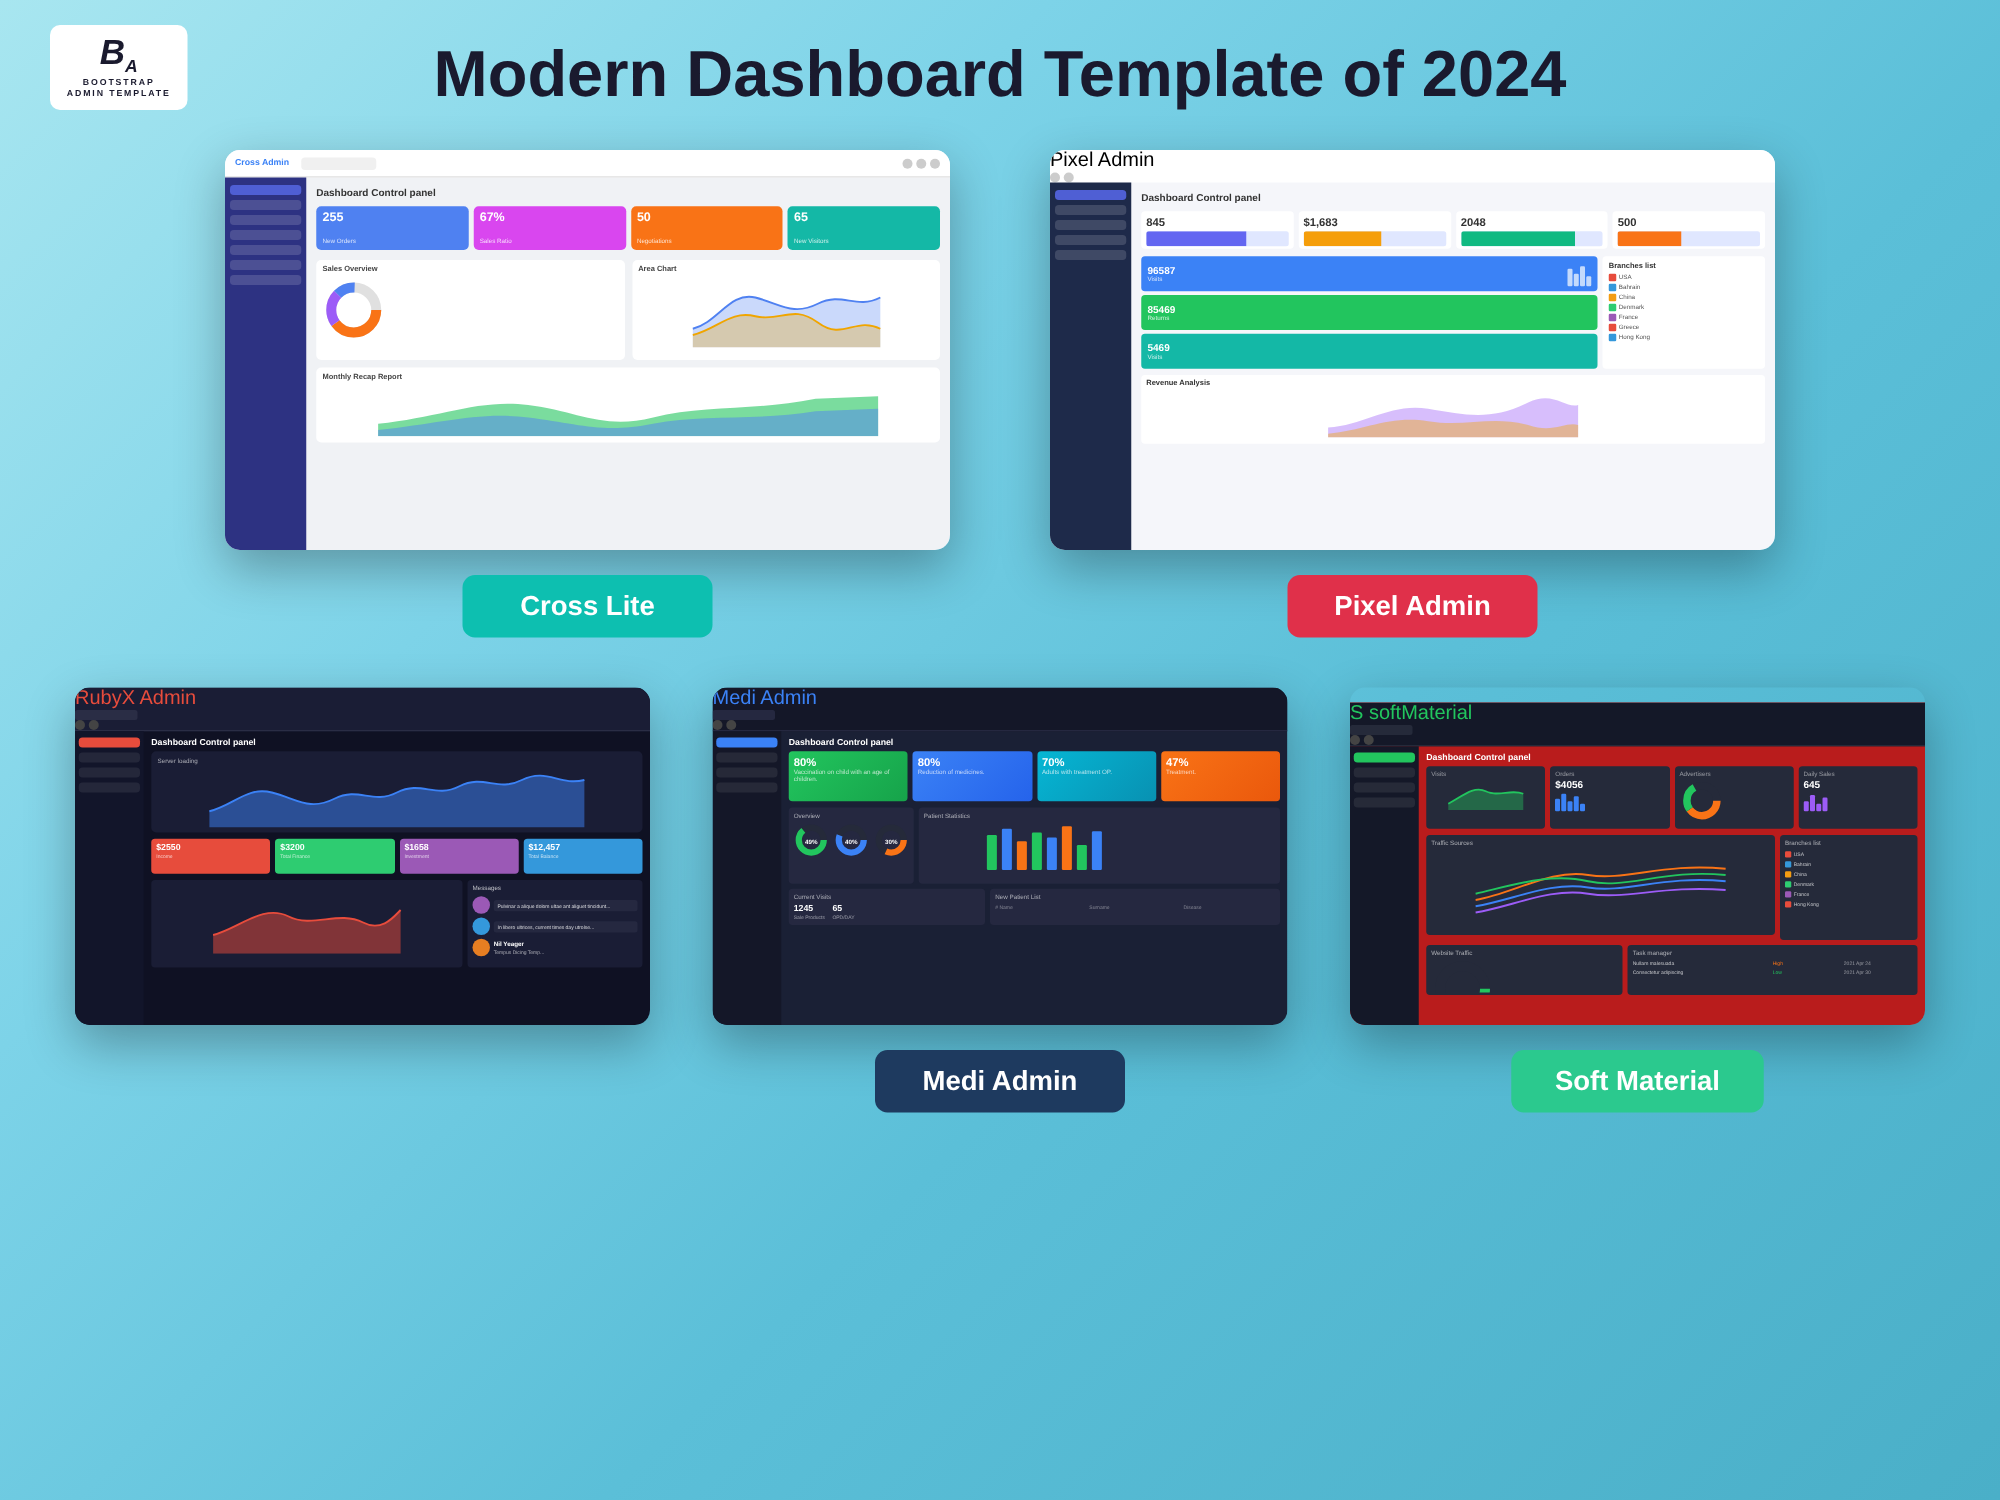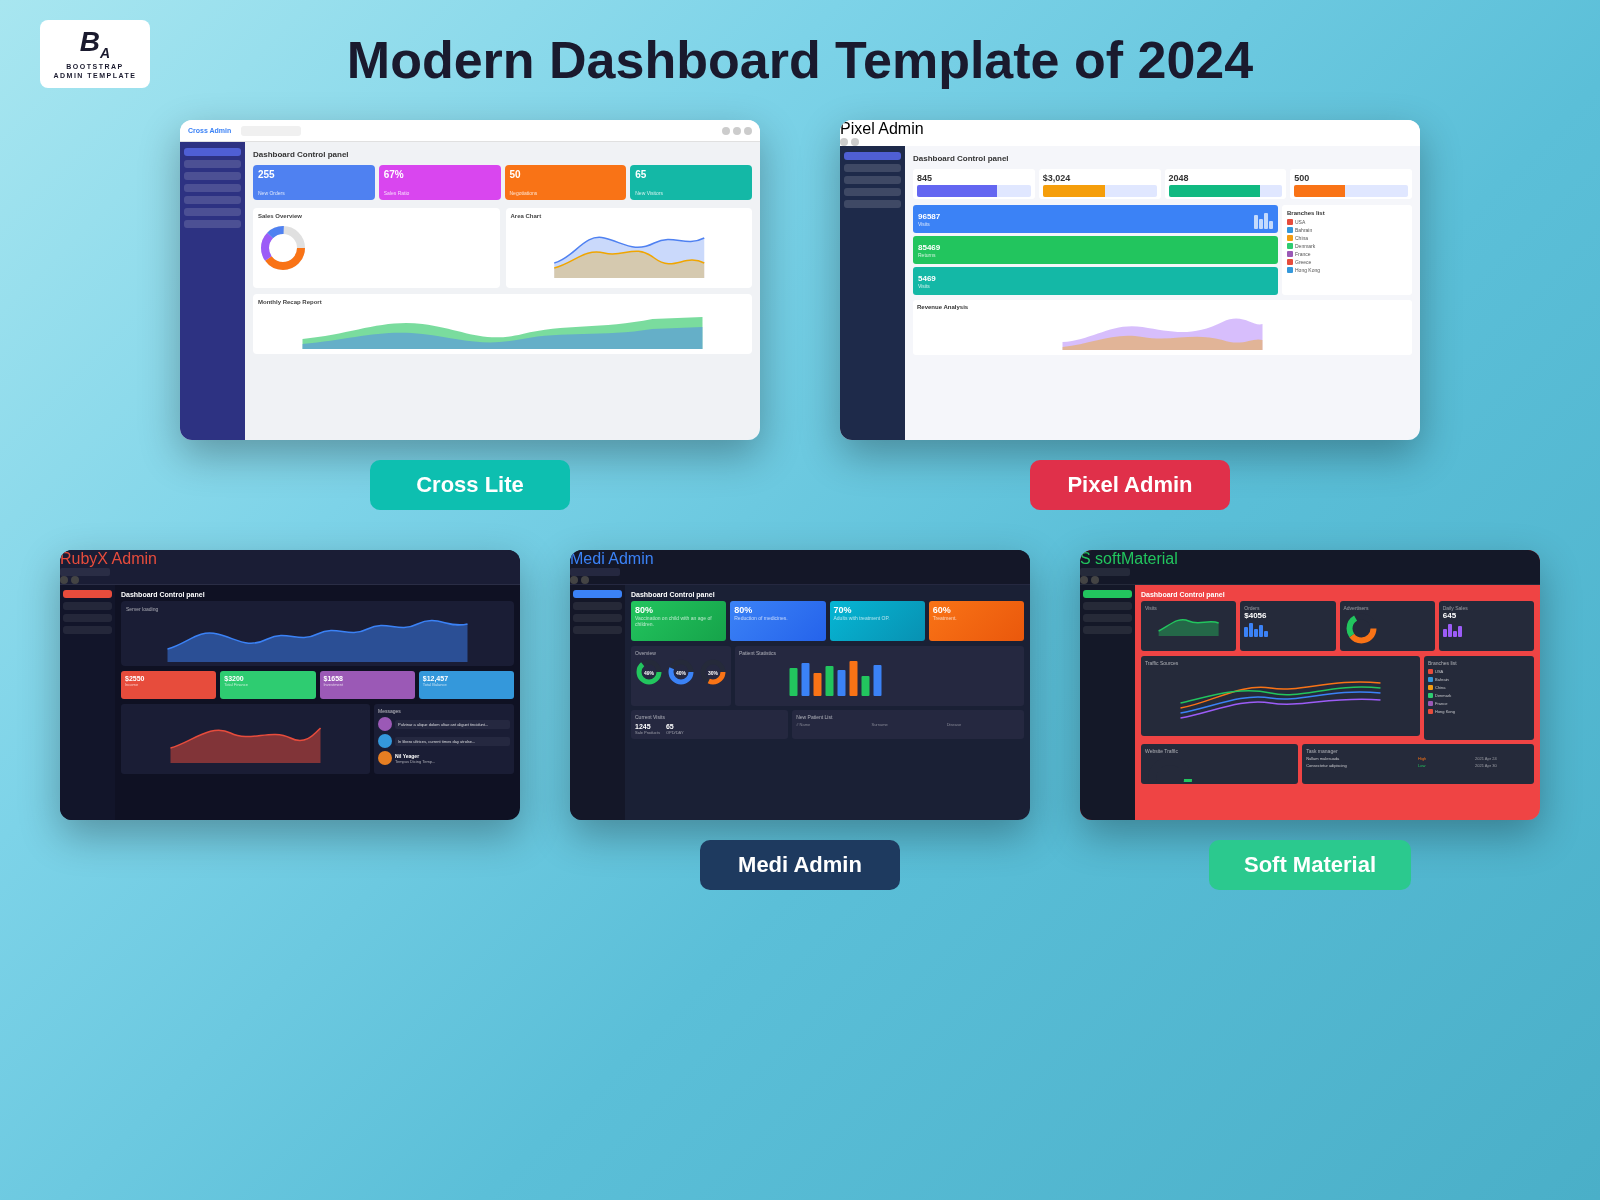--- a/index.html
+++ b/index.html
@@ -174,21 +174,21 @@
     .medi-main { flex: 1; padding: 6px; }
     .medi-progress-row { display: flex; gap: 4px; margin-bottom: 5px; }
     .medi-prog { flex: 1; background: #252840; border-radius: 3px; padding: 4px; height: 40px; }
     .medi-prog.green-m { background: linear-gradient(135deg, #22c55e, #16a34a); }
     .medi-prog.blue-m { background: linear-gradient(135deg, #3b82f6, #2563eb); }
     .medi-prog.teal-m { background: linear-gradient(135deg, #06b6d4, #0891b2); }
     .medi-prog.orange-m { background: linear-gradient(135deg, #f97316, #ea580c); }
     .medi-prog-num { color: white; font-size: 9px; font-weight: 700; }
     .medi-prog-label { color: rgba(255,255,255,0.7); font-size: 5px; }
     
-    .soft-material { background: #ef4444; }
+    .soft-material { background: #b91c1c; margin-top: 12px; }
     .soft-material .topbar { background: #141828; border-bottom: 1px solid #252a3a; }
     .soft-material .topbar .brand { color: #22c55e; }
     .soft-material .sidebar { background: #141828; width: 55px; }
     .soft-material .sidebar-item { background: rgba(255,255,255,0.08); }
     .soft-material .sidebar-item.active { background: #22c55e; }
     .soft-main { flex: 1; padding: 6px; }
     .soft-stats-row { display: flex; gap: 4px; margin-bottom: 5px; }
     .soft-stat { flex: 1; background: #252a3a; border-radius: 3px; padding: 4px; height: 50px; }
     .soft-stat-title { color: rgba(255,255,255,0.5); font-size: 5px; }
     .soft-stat-num { color: white; font-size: 8px; font-weight: 700; }
@@ -333,21 +333,21 @@
             <div class="dash-title">Dashboard Control panel</div>
 
             <div class="pixel-stats">
               <div class="pixel-stat">
                 <div class="pixel-stat-num">845</div>
                 <div class="pixel-stat-bar">
                     <div class="pixel-stat-fill" style="width:70%"></div>
                   </div>
               </div>
               <div class="pixel-stat">
-                <div class="pixel-stat-num">$3,024</div>
+                <div class="pixel-stat-num">$1,683</div>
                 <div class="pixel-stat-bar">
                     <div class="pixel-stat-fill yellow" style="width:55%"></div>
                   </div>
               </div>
               <div class="pixel-stat">
                 <div class="pixel-stat-num">2048</div>
                 <div class="pixel-stat-bar">
                     <div class="pixel-stat-fill green" style="width:80%"></div>
                   </div>
               </div>
@@ -536,21 +536,21 @@
               </div>
               <div class="medi-prog blue-m">
                 <div class="medi-prog-num">80%</div>
                 <div class="medi-prog-label">Reduction of medicines.</div>
               </div>
               <div class="medi-prog teal-m">
                 <div class="medi-prog-num">70%</div>
                 <div class="medi-prog-label">Adults with treatment OP.</div>
               </div>
               <div class="medi-prog orange-m">
-                <div class="medi-prog-num">60%</div>
+                <div class="medi-prog-num">47%</div>
                 <div class="medi-prog-label">Treatment.</div>
               </div>
             </div>
 
             <div style="display: flex; gap: 4px; margin-bottom: 4px;">
               <div style="background: #252840; border-radius: 3px; padding: 4px; width: 100px;">
                 <div style="font-size: 5px; color: rgba(255,255,255,0.6); margin-bottom: 2px;">Overview</div>
                 <div style="display: flex; gap: 4px; justify-content: center;">
                   <svg width="28" height="28" viewBox="0 0 28 28">
                     <circle cx="14" cy="14" r="10" fill="none" stroke="#252a3a" stroke-width="5"></circle>

